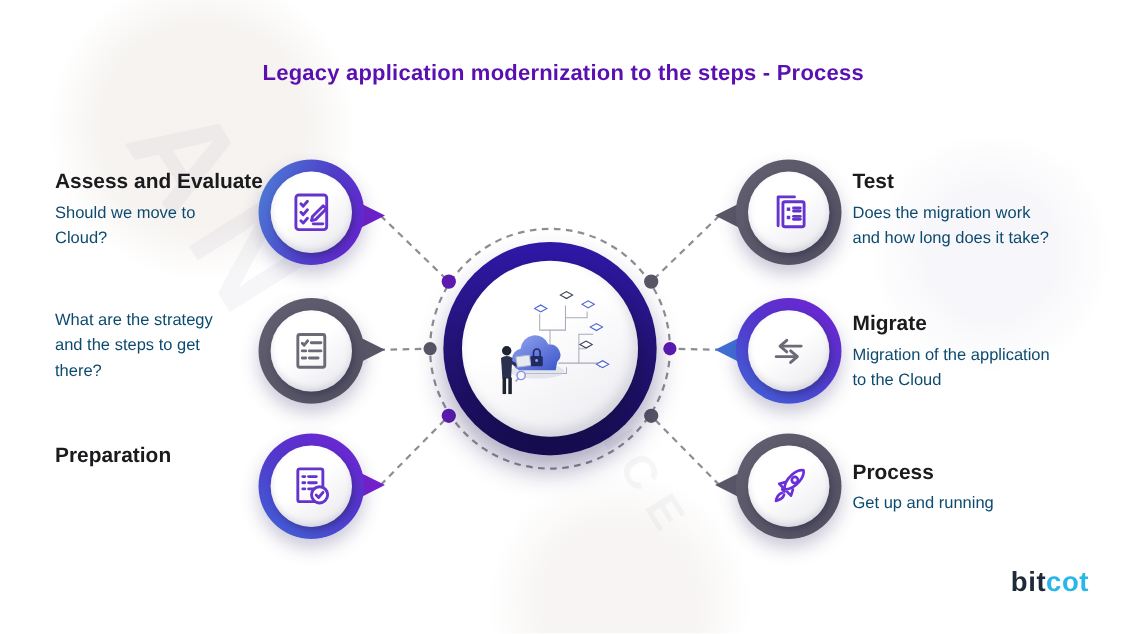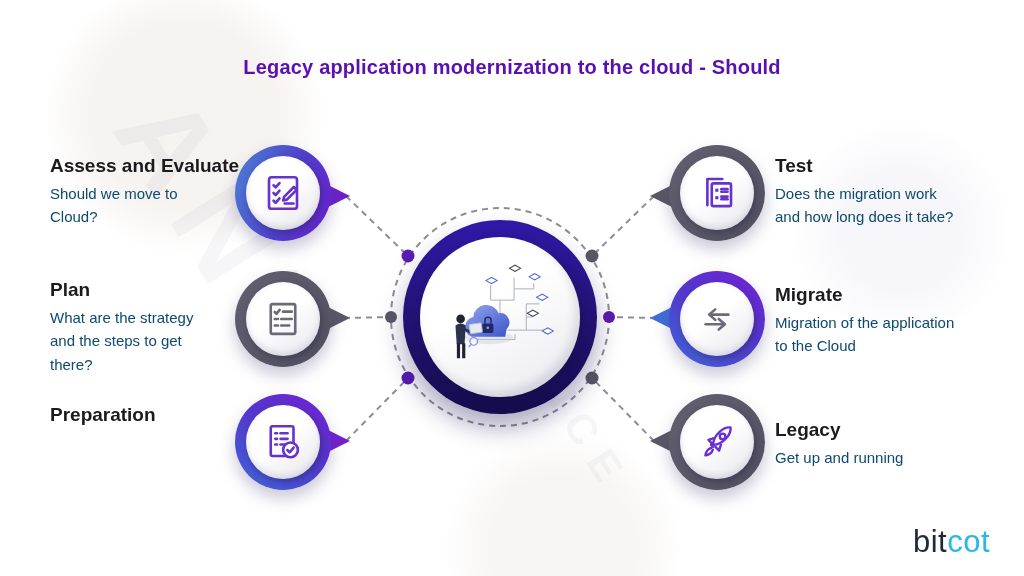--- a/index.html
+++ b/index.html
@@ -56,33 +56,33 @@
     background:linear-gradient(150deg,#ffffff 40%,#e9e9ef 100%);
     box-shadow:inset -4px -6px 10px rgba(100,100,130,.2), 3px 5px 8px rgba(20,15,60,.4);
     display:flex;align-items:center;justify-content:center;
   }
 
   .step-text{position:absolute;z-index:3;}
   .step-title{font-size:19px;font-weight:bold;color:#1b1b1e;margin-bottom:5px;}
   .step-desc{font-size:15px;color:#0c4a6e;line-height:1.55;white-space:pre-line;}
 
   .brand-logo{
-    position:absolute;right:34px;bottom:16px;z-index:3;
-    font-size:31px;font-weight:400;letter-spacing:.5px;
+    position:absolute;right:34px;bottom:32px;z-index:3;
+    font-size:25px;font-weight:700;letter-spacing:.5px;
   }
   .brand-prefix{color:#1e2a38;}
   .brand-suffix{color:#29b6e8;}
 </style>
 </head>
 <body>
 
 <div class="watermark wm1">ANU</div>
 <div class="watermark wm2">ENCE</div>
 
-<div class="page-title">Legacy application modernization to the cloud - Should</div>
+<div class="page-title">Legacy application modernization to the steps - Process</div>
 
 <svg id="connectors" width="1024" height="576">
   <circle class="dashed" cx="500" cy="317" r="109"></circle>
   <line class="dashed" x1="346" y1="196" x2="408" y2="256"></line>
   <line class="dashed" x1="344" y1="318" x2="391" y2="317"></line>
   <line class="dashed" x1="346" y1="441" x2="408" y2="378"></line>
   <line class="dashed" x1="654" y1="196" x2="592" y2="256"></line>
   <line class="dashed" x1="656" y1="318" x2="609" y2="317"></line>
   <line class="dashed" x1="654" y1="441" x2="592" y2="378"></line>
 
@@ -252,21 +252,20 @@
   </div>
 </div>
 
 <div class="step-text" style="left:50px;top:155px;width:200px;">
   <div class="step-title">Assess and Evaluate</div>
   <div class="step-desc">Should we move to
 Cloud?</div>
 </div>
 
 <div class="step-text" style="left:50px;top:279px;width:200px;">
-  <div class="step-title">Plan</div>
   <div class="step-desc">What are the strategy
 and the steps to get
 there?</div>
 </div>
 
 <div class="step-text" style="left:50px;top:404px;width:230px;">
   <div class="step-title">Preparation</div>
 </div>
 
 <div class="step-text" style="left:775px;top:155px;width:220px;">
@@ -275,19 +274,19 @@
 and how long does it take?</div>
 </div>
 
 <div class="step-text" style="left:775px;top:284px;width:220px;">
   <div class="step-title">Migrate</div>
   <div class="step-desc">Migration of the application
 to the Cloud</div>
 </div>
 
 <div class="step-text" style="left:775px;top:419px;width:220px;">
-  <div class="step-title">Legacy</div>
+  <div class="step-title">Process</div>
   <div class="step-desc">Get up and running</div>
 </div>
 
 <div class="brand-logo">
   <span class="brand-prefix">bit</span><span class="brand-suffix">cot</span>
 </div>
 
 </body></html>

